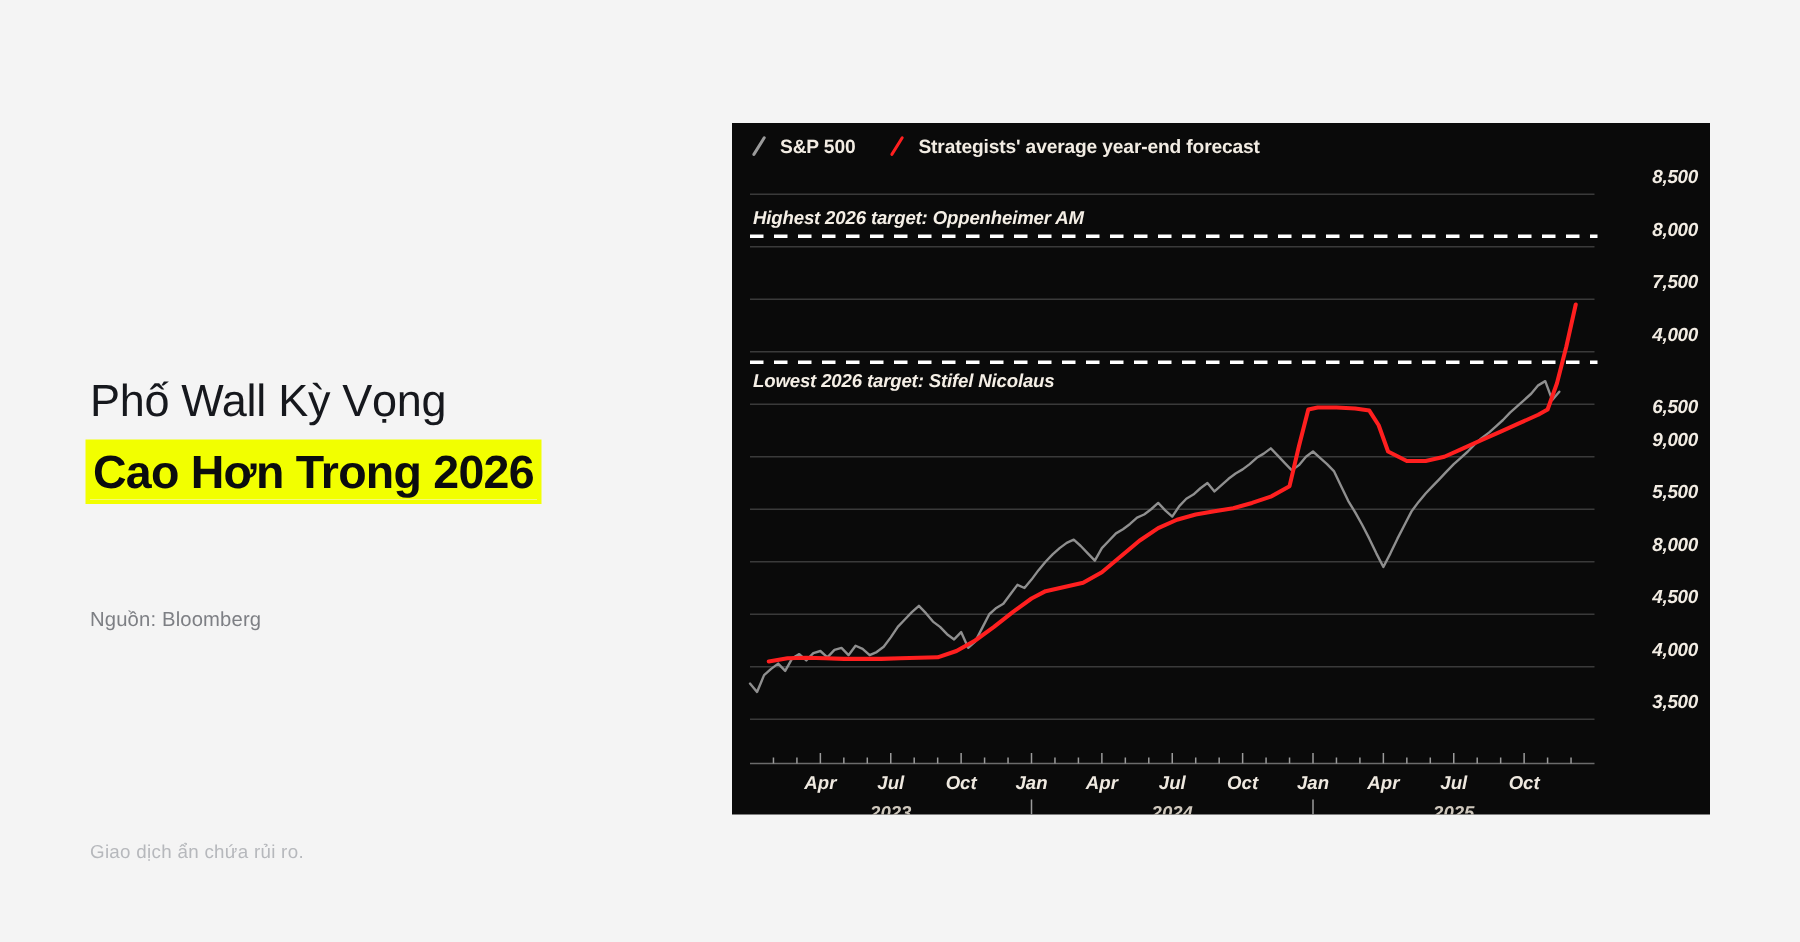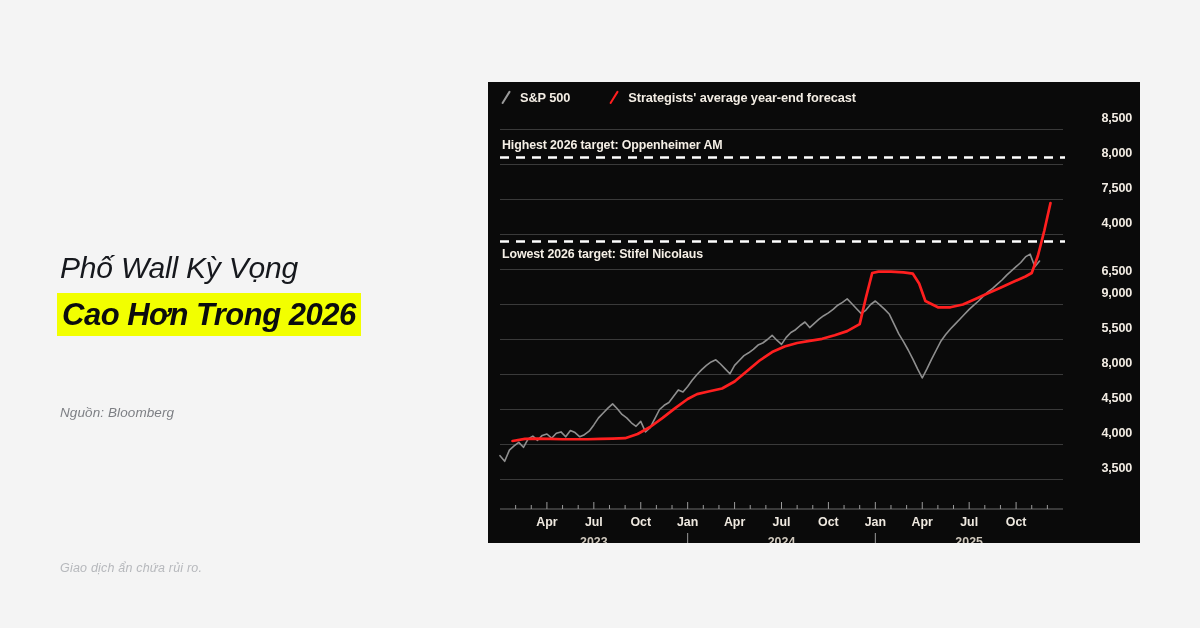--- a/index.html
+++ b/index.html
@@ -5,21 +5,21 @@
   html,body{margin:0;padding:0;}
   body{
     width:1200px;height:628px;
     background:#f4f4f4;
     font-family:"Liberation Sans","DejaVu Sans",sans-serif;
     overflow:hidden;position:relative;
   }
   #stage{position:relative;width:1200px;height:628px;}
 
   
-  .left-panel{position:absolute;left:0;top:0;width:488px;height:532px;font-style:italic;}
+  .left-panel{position:absolute;left:0;top:0;width:488px;height:532px;}
   .headline{position:absolute;left:60px;top:246px;width:420px;}
   .hl-line{
     display:block;font-weight:400;font-size:30px;line-height:44px;
     color:#16181d;letter-spacing:-0.2px;white-space:nowrap;
   }
   .hl-line.em{
     font-weight:700;font-size:31px;line-height:42px;color:#0b0c0e;
     letter-spacing:-0.5px;
   }
   .hl-line.em > span{
@@ -37,35 +37,35 @@
   .disclaimer{
     position:absolute;left:60px;top:561px;
     font-size:12.5px;color:#b6b8bc;letter-spacing:.2px;
   }
 
   
   .chart-panel{
     position:absolute;left:488px;top:82px;width:652px;height:461px;
     background:#0a0a0a;color:#efe9e0;overflow:hidden;
   }
-  .legend{position:absolute;left:12px;top:8px;display:flex;align-items:center;gap:16px;}
+  .legend{position:absolute;left:12px;top:8px;display:flex;align-items:center;gap:0;}
   .legend-item{display:flex;align-items:center;margin-right:22px;}
   .legend-slash{
     width:13px;height:13px;margin-right:7px;position:relative;flex:none;
   }
   .legend-slash::before{
     content:"";position:absolute;left:5px;top:-1px;
     width:2.4px;height:15px;border-radius:1px;
     transform:rotate(32deg);transform-origin:center;
   }
   .legend-slash.gray::before{background:#9a9a9a;}
   .legend-slash.red::before{background:#ff1f1f;}
   .legend-label{font-size:12.8px;font-weight:700;color:#f2ece3;white-space:nowrap;letter-spacing:-0.1px;}
 
-  .plot{position:absolute;left:0;top:0;width:652px;height:397px;}
+  .plot{position:absolute;left:0;top:0;width:652px;height:397px;font-style:italic;}
   .plot svg{display:block;}
 
   .ytick{
     position:absolute;right:8px;font-size:12.6px;font-weight:700;
     color:#f2ece3;letter-spacing:-0.2px;transform:translateY(-50%);
     text-align:right;
   }
   .ann{
     position:absolute;font-size:12.4px;font-weight:700;color:#f5efe6;
     white-space:nowrap;letter-spacing:-0.1px;

